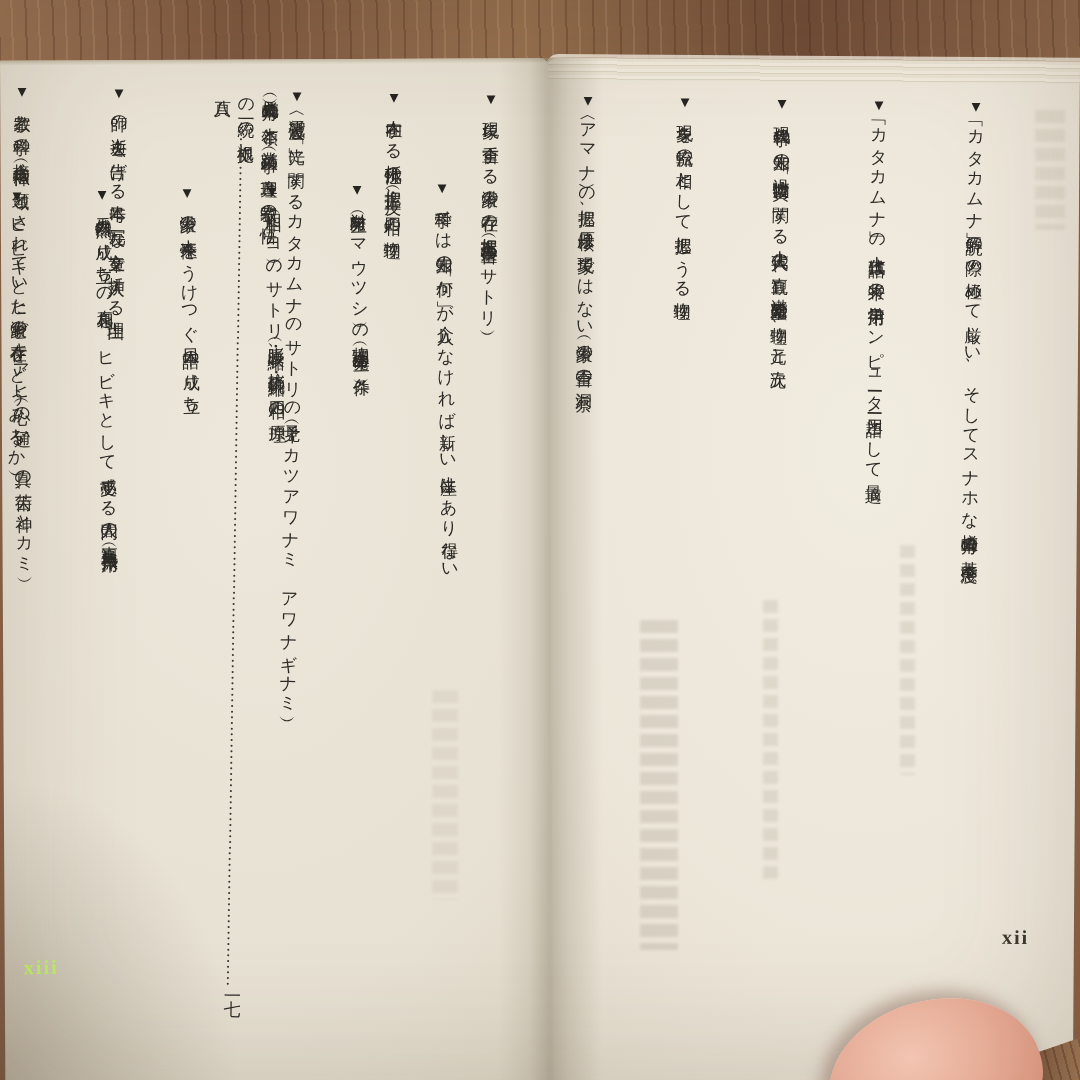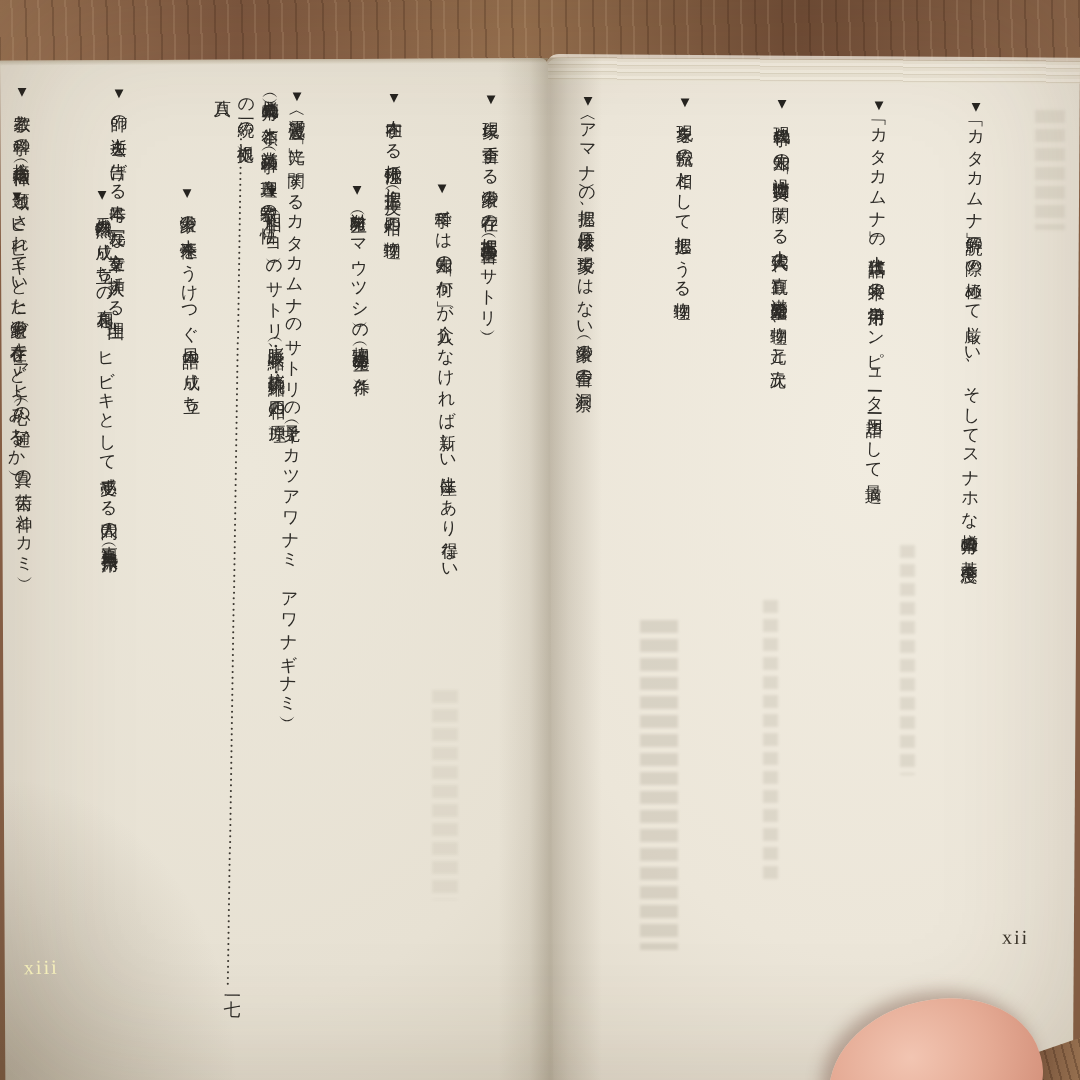--- a/index.html
+++ b/index.html
@@ -45,23 +45,23 @@
   .toc-left{left:28px;top:188px;height:848px;width:486px;font-size:17px;line-height:23px;
     transform:rotate(-1.1deg);transform-origin:top left;}
   .e{padding-block-start:72px;margin-block-end:1px;}
   .toc-left .e{padding-block-start:60px;}
   .m{color:#262420;margin-block-end:6px;font-size:15px;}
   .sec{margin-block:3px 7px;}
   .no{letter-spacing:0;margin-block-end:4px;}
   .ld{color:#3a362f;letter-spacing:0;}
   .pg{letter-spacing:1px;}
   
-  .folio{position:absolute;z-index:3;font-size:20px;font-weight:400;color:#3c362c;letter-spacing:2px;}
+  .folio{position:absolute;z-index:3;font-size:20px;font-weight:700;color:#3c362c;letter-spacing:2px;}
   .folio-xii{left:1002px;top:926px;transform:rotate(1deg);}
-  .folio-xiii{left:24px;top:956px;transform:rotate(-1deg);color:#fef9c3;}
+  .folio-xiii{left:24px;top:956px;transform:rotate(-1deg);color:#bef264;}
   
   .finger{position:absolute;left:828px;top:1000px;width:215px;height:160px;z-index:6;
     border-radius:48% 52% 45% 45%;transform:rotate(-17deg);
     background:radial-gradient(ellipse at 42% 32%,#f2c5b2 0%,#e5ab95 45%,#d6947e 78%,#c48470 100%);
     box-shadow:-5px -9px 16px rgba(100,58,42,.35);}
 </style>
 </head>
 <body>
 
 <div class="photo">

